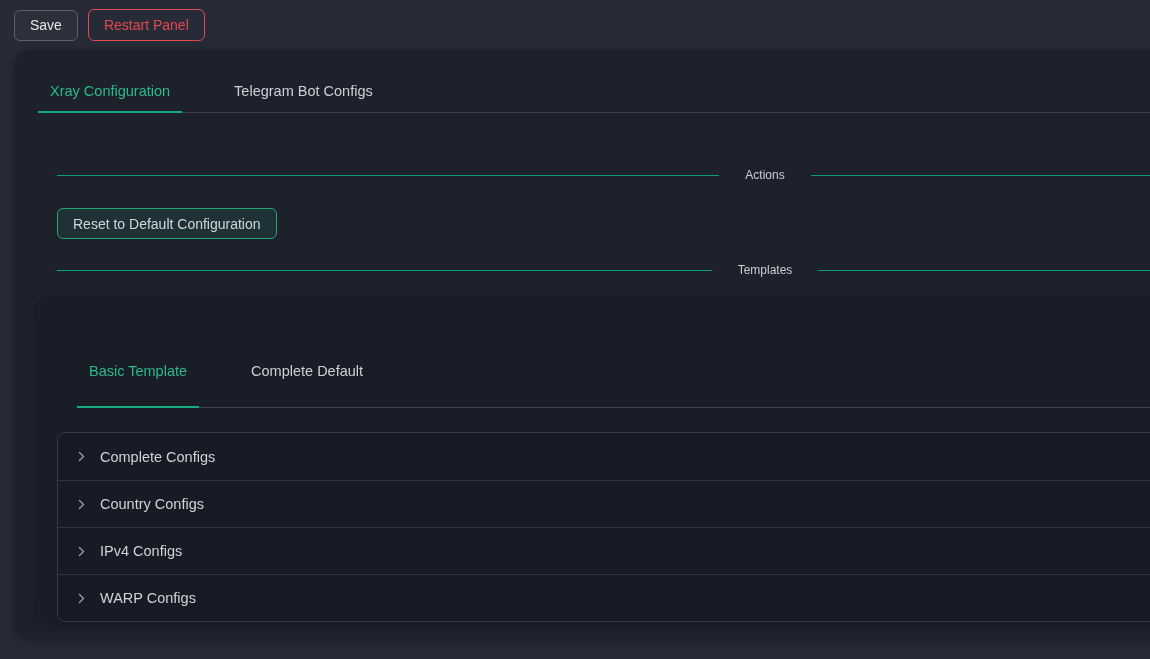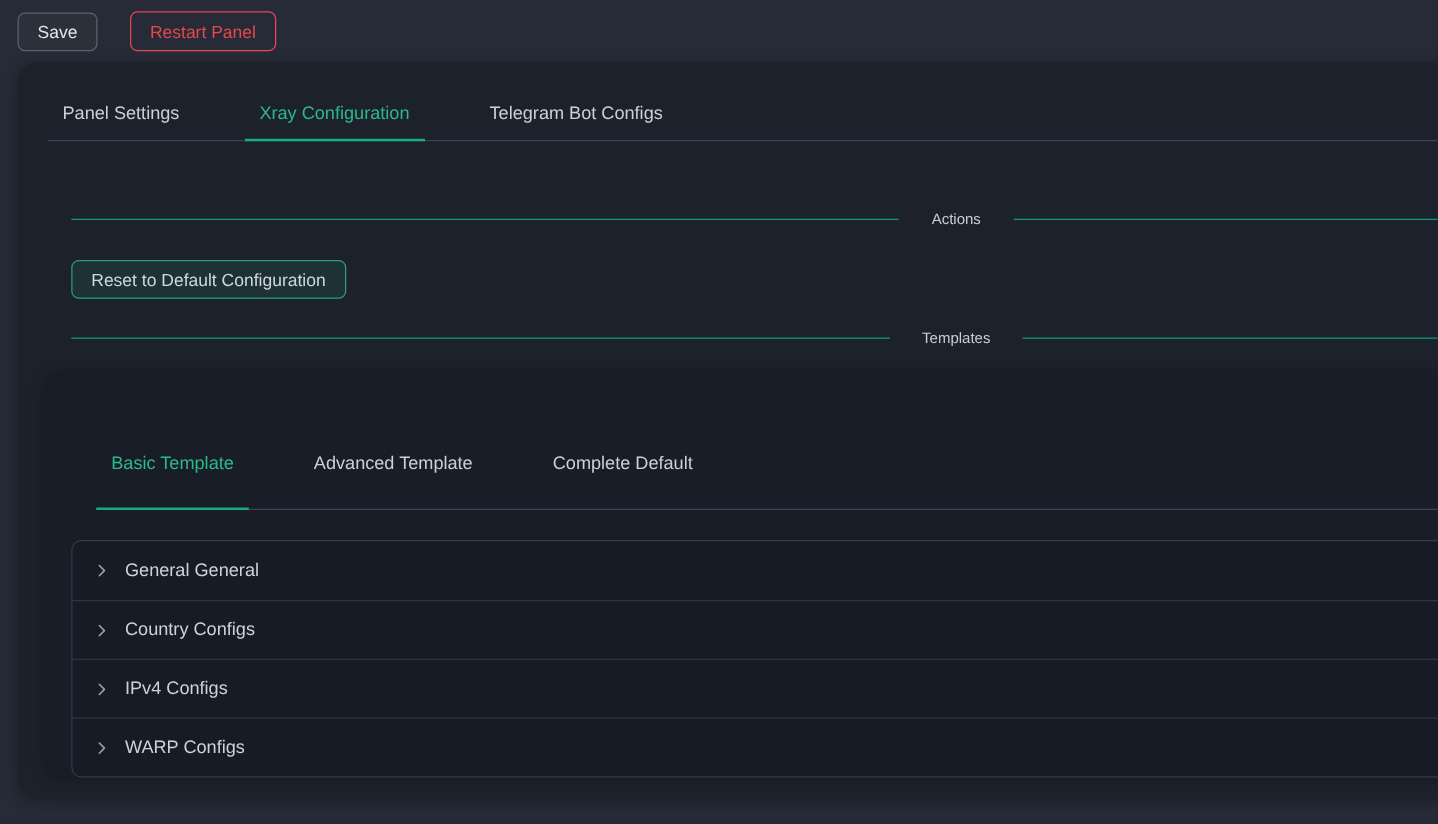--- a/index.html
+++ b/index.html
@@ -22,21 +22,21 @@
     background:var(--page-bg);
     font-family:"Liberation Sans", sans-serif;
     color:var(--text-primary);
   }
   
   .topbar{
     height:50px;
     display:flex;
     align-items:center;
     padding-left:14px;
-    gap:26px;
+    gap:10px;
   }
   .btn{
     font-family:"Liberation Sans", sans-serif;
     font-size:14px;
     border-radius:6px;
     cursor:pointer;
     line-height:1;
   }
   .btn-save{
     height:31px;
@@ -161,21 +161,20 @@
 <body>
 
 <div class="topbar">
   <button class="btn btn-save">Save</button>
   <button class="btn btn-restart">Restart Panel</button>
 </div>
 
 <div class="outer-card">
 
   <div class="tabbar outer">
-    <div class="tab">Panel Settings</div>
     <div class="tab active">Xray Configuration</div>
     <div class="tab">Telegram Bot Configs</div>
   </div>
 
   <div class="divider divider-actions">
     <span class="line"></span>
     <span class="divider-label">Actions</span>
     <span class="line"></span>
   </div>
 
@@ -184,33 +183,32 @@
   <div class="divider divider-templates">
     <span class="line"></span>
     <span class="divider-label">Templates</span>
     <span class="line"></span>
   </div>
 
   <div class="inner-card">
 
     <div class="tabbar inner">
       <div class="tab active">Basic Template</div>
-      <div class="tab">Advanced Template</div>
       <div class="tab">Complete Default</div>
     </div>
 
     <div class="accordion">
 
       <div class="acc-item">
         <span class="chev">
           <svg viewBox="0 0 16 16" fill="none" stroke="currentColor" stroke-width="1.6" stroke-linecap="round" stroke-linejoin="round">
               <path d="M5.5 3l5 5-5 5"></path>
             </svg>
         </span>
-        <span class="acc-label">General General</span>
+        <span class="acc-label">Complete Configs</span>
       </div>
 
       <div class="acc-item">
         <span class="chev">
           <svg viewBox="0 0 16 16" fill="none" stroke="currentColor" stroke-width="1.6" stroke-linecap="round" stroke-linejoin="round">
               <path d="M5.5 3l5 5-5 5"></path>
             </svg>
         </span>
         <span class="acc-label">Country Configs</span>
       </div>

